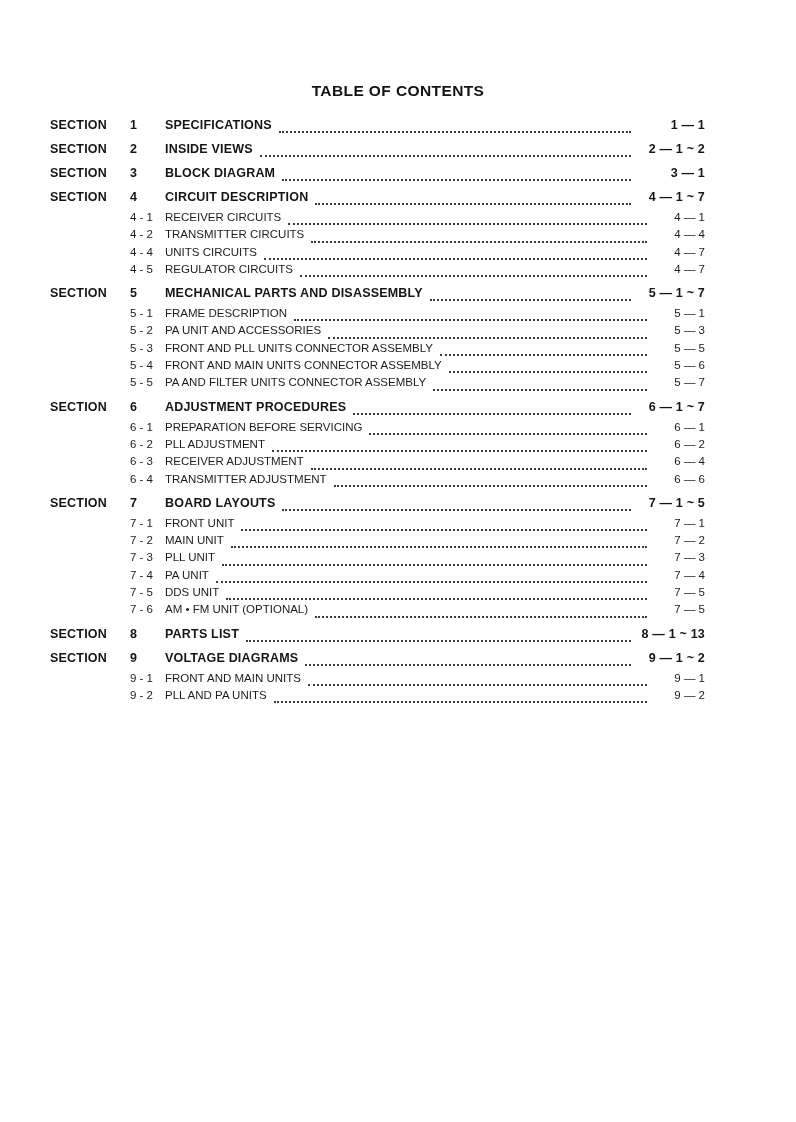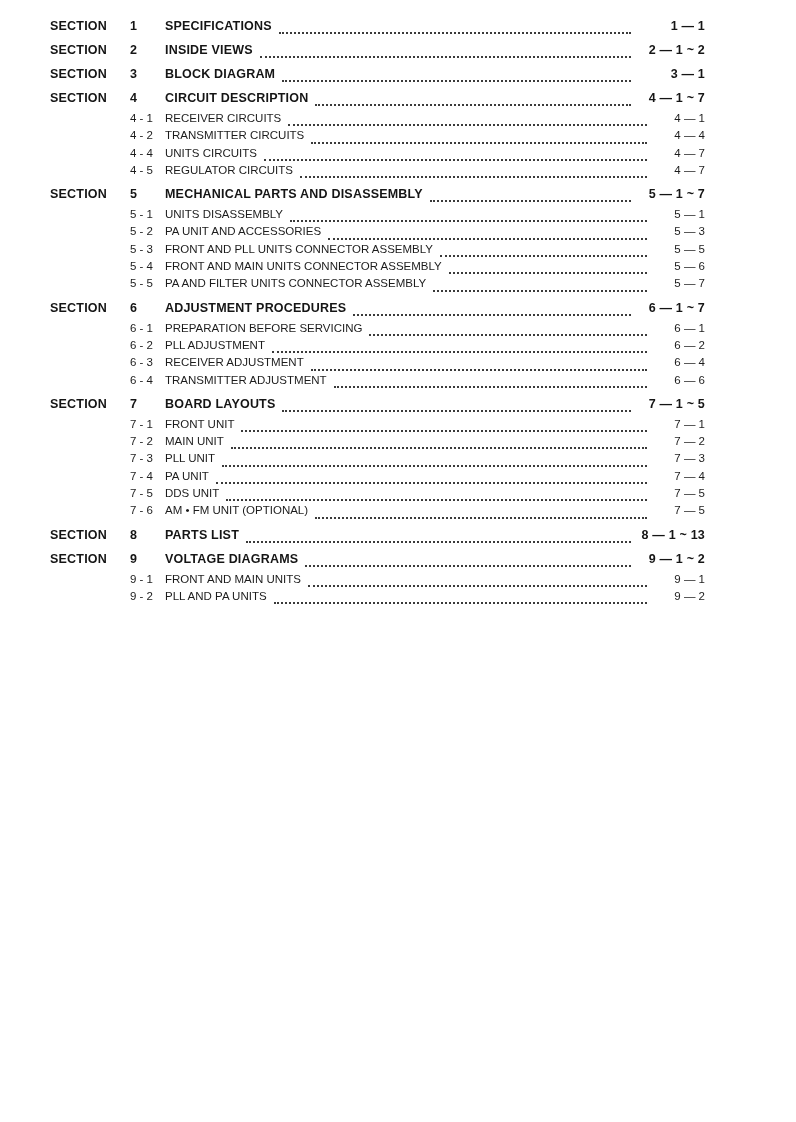--- a/index.html
+++ b/index.html
@@ -63,20 +63,21 @@
     flex: 0 0 auto;
     text-align: right;
     min-width: 52px;
   }
   .row.section .pg { min-width: 68px; }
 </style>
 </head>
 <body>
 
 <div class="page">
+  <h1 class="doc-title">TABLE OF CONTENTS</h1>
   <div class="toc">
       <div class="row section">
         <span class="sec-label">SECTION</span>
         <span class="num">1</span>
         <span class="ttl">SPECIFICATIONS</span>
         <span class="leader"></span>
         <span class="pg">1 — 1</span>
       </div>
       <div class="row section">
         <span class="sec-label">SECTION</span>
@@ -125,21 +126,21 @@
       </div>
       <div class="row section">
         <span class="sec-label">SECTION</span>
         <span class="num">5</span>
         <span class="ttl">MECHANICAL PARTS AND DISASSEMBLY</span>
         <span class="leader"></span>
         <span class="pg">5 — 1 ~ 7</span>
       </div>
       <div class="row sub">
         <span class="num">5 - 1</span>
-        <span class="ttl">UNITS DISASSEMBLY</span>
+        <span class="ttl">FRAME DESCRIPTION</span>
         <span class="leader"></span>
         <span class="pg">5 — 1</span>
       </div>
       <div class="row sub">
         <span class="num">5 - 2</span>
         <span class="ttl">PA UNIT AND ACCESSORIES</span>
         <span class="leader"></span>
         <span class="pg">5 — 3</span>
       </div>
       <div class="row sub">

